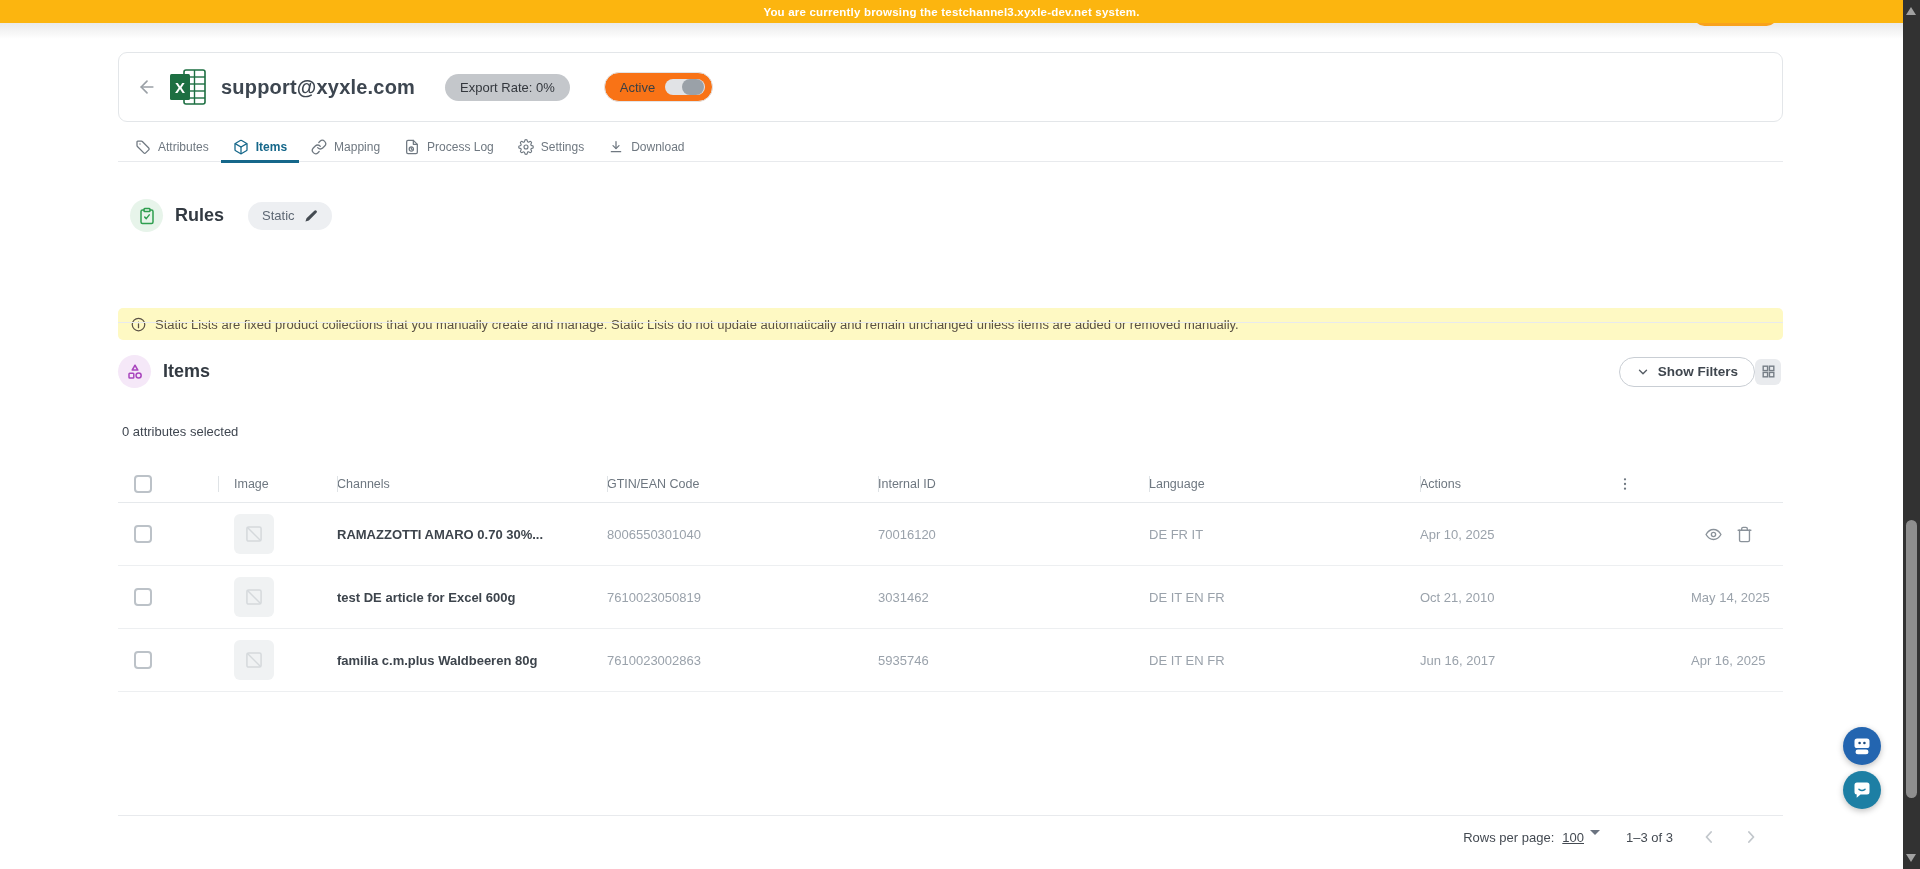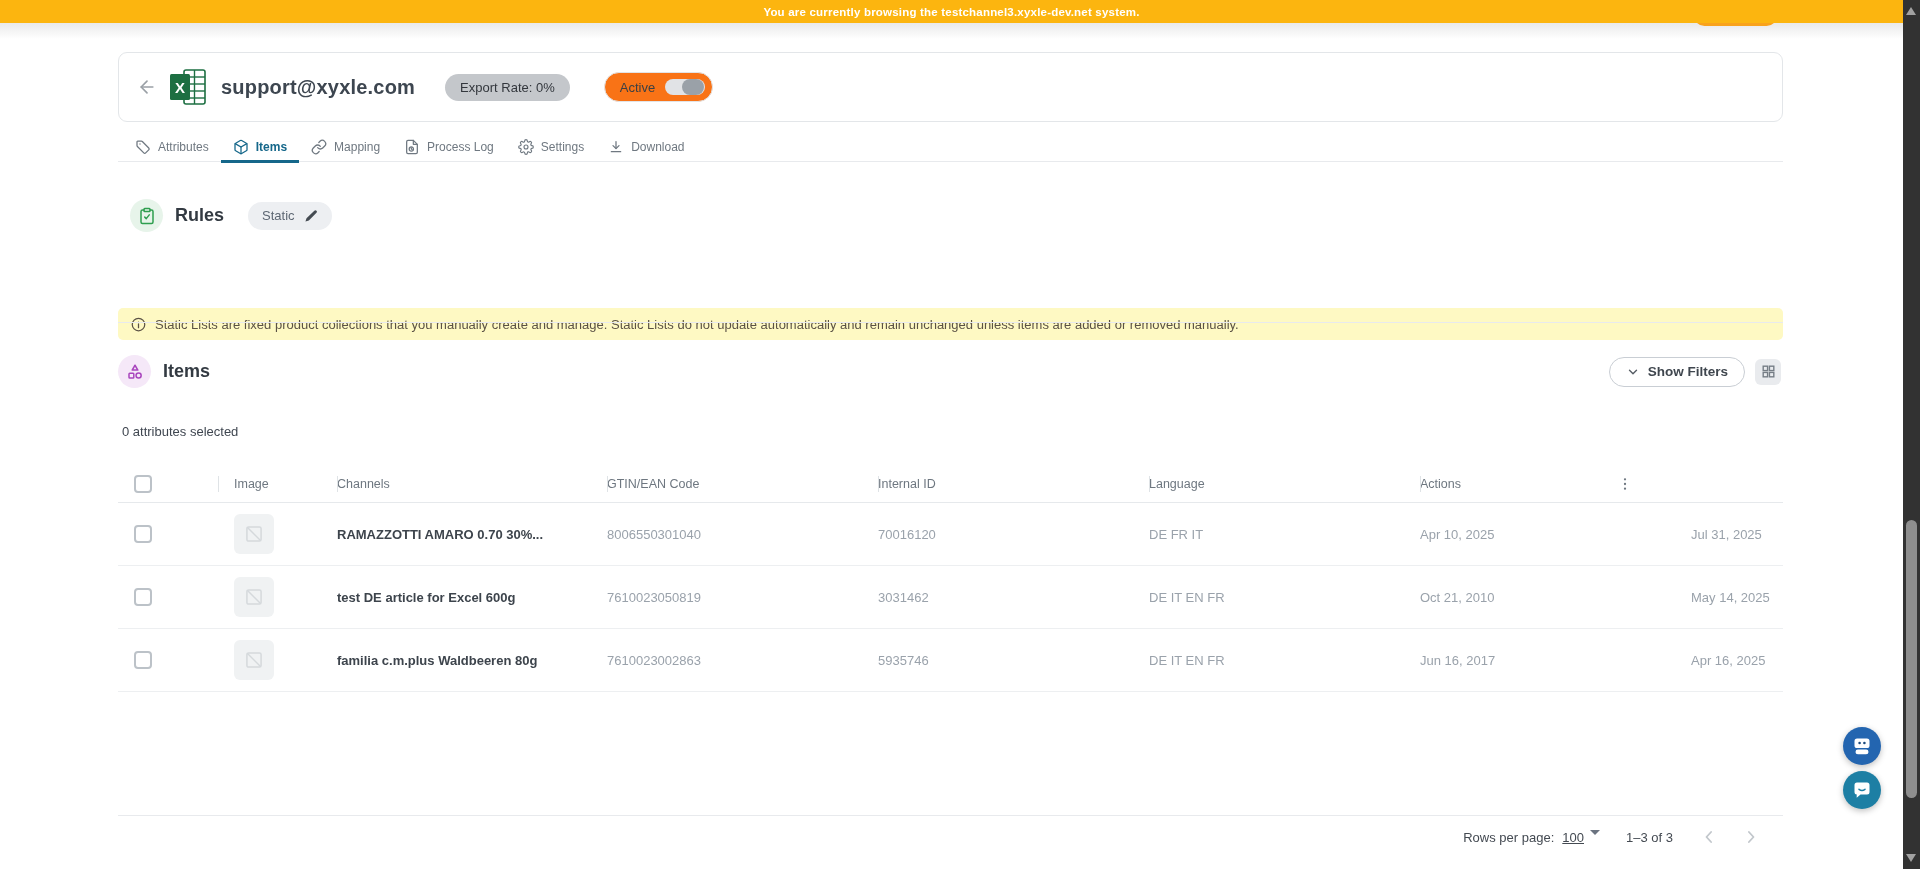--- a/index.html
+++ b/index.html
@@ -58,21 +58,21 @@
   
   .info-banner { position:absolute; top:261px; left:0; width:1665px; height:32px; background:#fef9c3;
                  border-radius:5px; display:flex; align-items:center; padding-left:13px; gap:9px;margin-top:47px; }
   .info-banner svg { width:15px; height:15px; color:#5b5245; flex:none; }
   .info-text { font-size:13px; color:#5b5245; }
 
   .divider2 { position:absolute; top:322px; left:0; width:1665px; height:1px; background:#e8eaed; }
 
   
   .items-head { position:absolute; top:355px; left:0; width:1665px; display:flex; align-items:center; }
-  .items-right { margin-left:auto; display:flex; align-items:center; gap:10px; padding-right:2px; }
+  .items-right { margin-left:auto; display:flex; align-items:center; gap:0; padding-right:2px; }
   .show-filters { height:30px; border:1px solid #c9ced4; border-radius:15px; background:#fff; padding:0 16px;
                   display:flex; align-items:center; gap:8px; font-size:13.5px; font-weight:bold; color:#3f464e; cursor:pointer; }
   .show-filters svg { width:14px; height:14px; color:#565d65; }
   .grid-btn { width:26px; height:26px; border-radius:6px; background:#e9ebee; display:flex; align-items:center;
               justify-content:center; cursor:pointer; }
   .grid-btn svg { width:15px; height:15px; color:#757d85; }
 
   .attr-selected { position:absolute; top:424px; left:4px; font-size:13px; color:#3f4650; }
 
   
@@ -298,21 +298,20 @@
                 <rect x="3.5" y="3.5" width="17" height="17" rx="2"></rect>
                 <line x1="4.5" y1="4.5" x2="19.5" y2="19.5"></line>
               </svg>
             </div>
           </div>
         <div class="cell cell-name">RAMAZZOTTI AMARO 0.70 30%...</div>
         <div class="cell cell-muted">8006550301040</div>
         <div class="cell cell-muted">70016120</div>
         <div class="cell cell-muted">DE FR IT</div>
         <div class="cell cell-muted">Apr 10, 2025</div>
-        <div class="cell cell-muted">Jul 31, 2025</div>
         <div class="cell">
             <div class="action-icons">
           <svg viewBox="0 0 24 24" fill="none" stroke="currentColor" stroke-width="1.9" stroke-linecap="round" stroke-linejoin="round">
                 <path d="M1.5 12S5.5 5 12 5s10.5 7 10.5 7-4 7-10.5 7S1.5 12 1.5 12z"></path>
                 <circle cx="12" cy="12" r="3"></circle>
               </svg>
           <svg viewBox="0 0 24 24" fill="none" stroke="currentColor" stroke-width="1.9" stroke-linecap="round" stroke-linejoin="round">
                 <polyline points="3 6 5 6 21 6"></polyline>
                 <path d="M19 6v14a2 2 0 0 1-2 2H7a2 2 0 0 1-2-2V6m3 0V4a2 2 0 0 1 2-2h4a2 2 0 0 1 2 2v2"></path>
               </svg>

